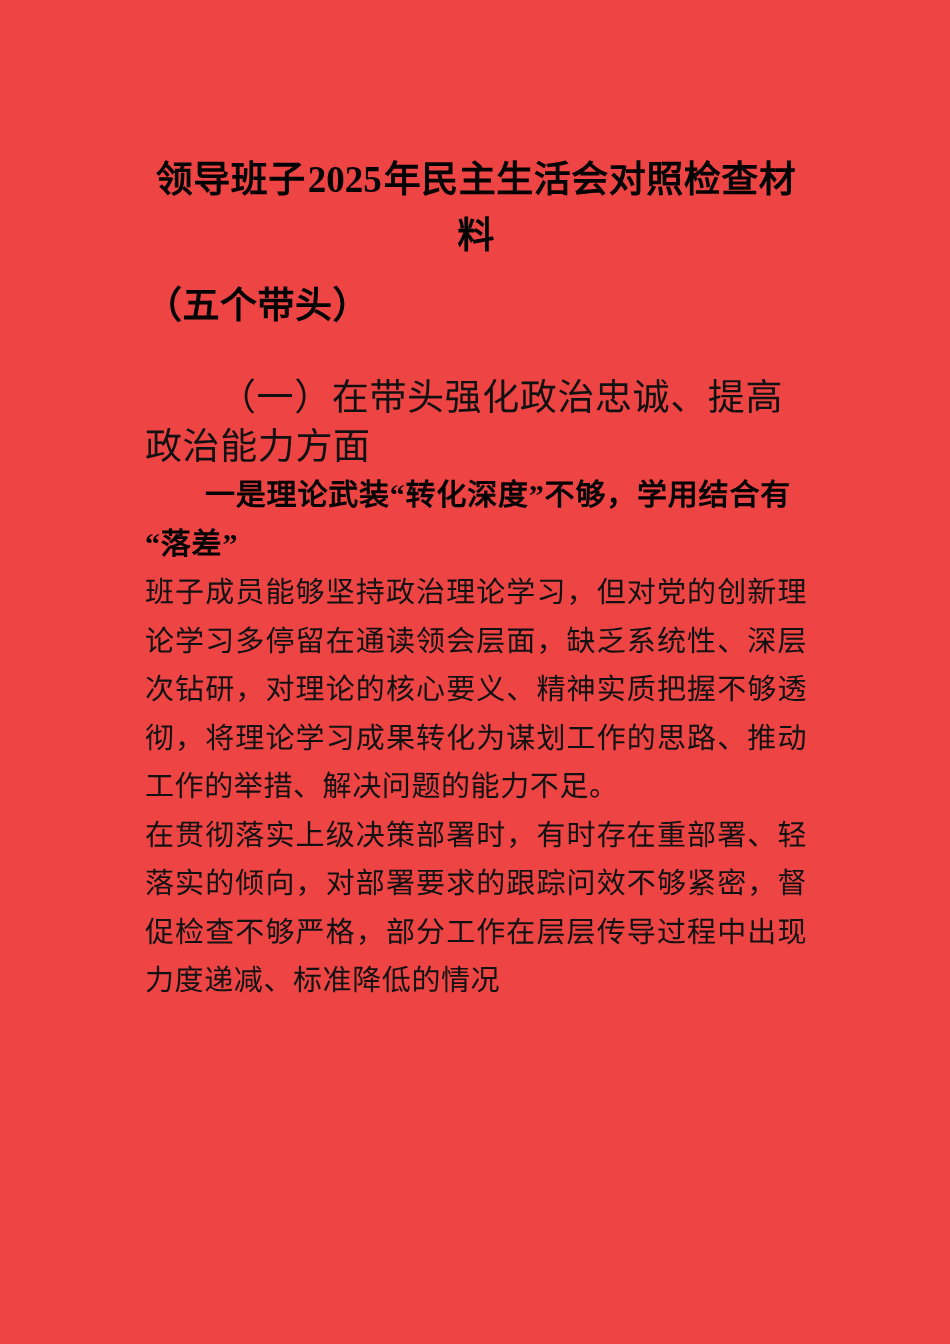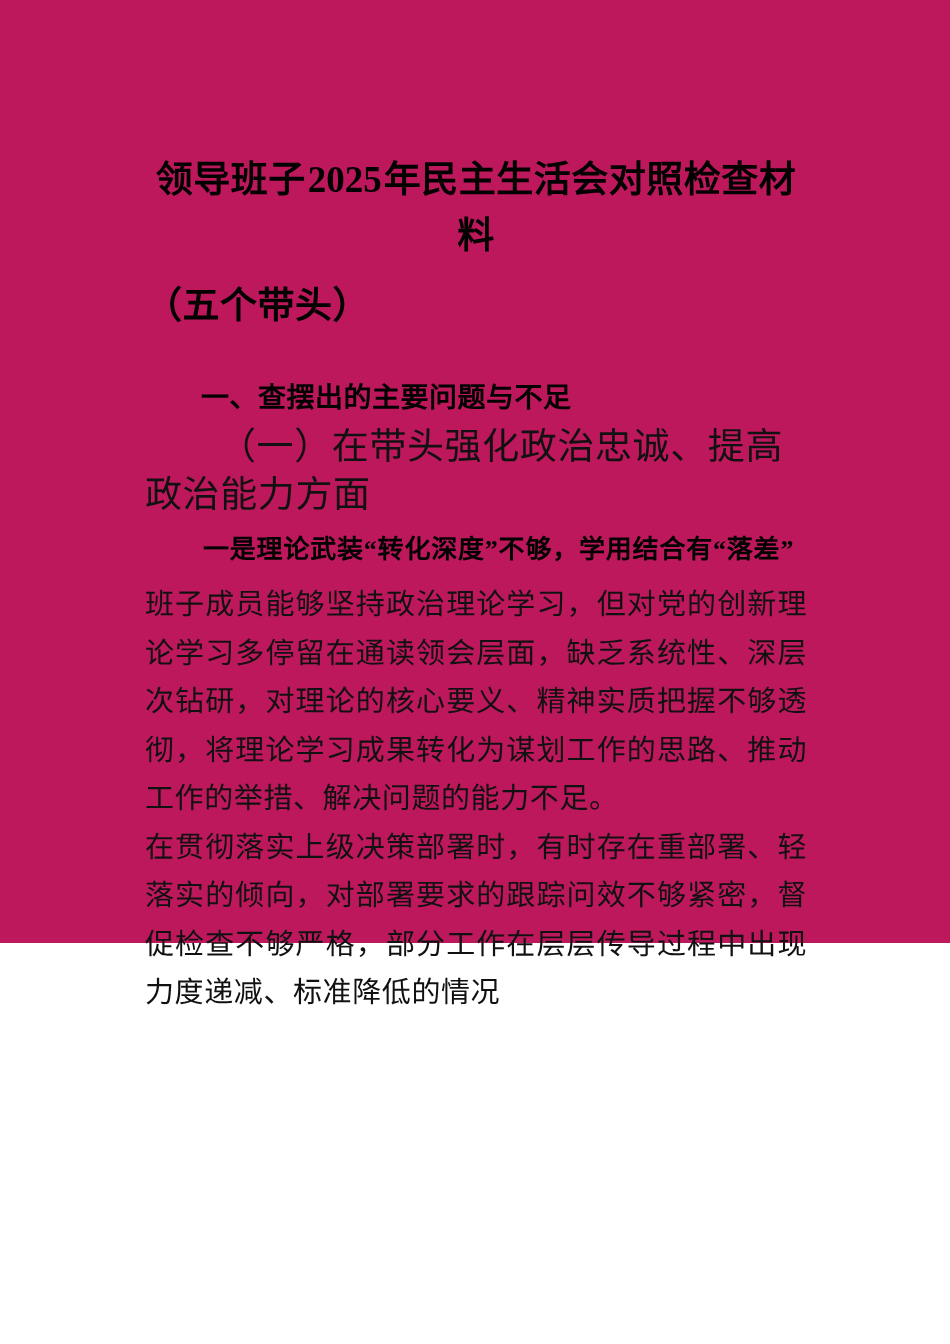--- a/index.html
+++ b/index.html
@@ -12,23 +12,23 @@
     width: 950px;
     height: 1344px;
     overflow: hidden;
     font-family: "Liberation Serif", "DejaVu Serif", serif;
     color: #000000;
     -webkit-font-smoothing: antialiased;
   }
 
   .page {
     width: 950px;
-    height: 943px;
+    height: 1344px;
     position: relative;
-    background: #be185d;
+    background: #ef4444;
     box-sizing: border-box;
   }
 
   .content {
     position: absolute;
     left: 145px;
     top: 0;
     width: 662px;
   }
 
@@ -99,44 +99,43 @@
     font-family: "Liberation Serif", "DejaVu Serif", serif;
     font-size: 37px;
     line-height: 48.5px;
     text-indent: 2em;
     letter-spacing: 0.6px;
     color: #111111;
   }
 
   
   p.h3-cn {
-    margin: 6px;
+    margin: 0;
     font-family: "Liberation Serif", "DejaVu Serif", serif;
     font-weight: bold;
-    font-size: 26px;
+    font-size: 30px;
     line-height: 48.5px;
     text-indent: 2em;
     letter-spacing: 0.8px;
     color: #000000;
   }
 </style>
 </head>
 <body>
 
 <div class="page">
   <div class="content">
 
     <h1 class="doc-title"><span>领导班子</span><span class="num">2025</span><span>年民主生活会对照检查材料</span></h1>
 
     <h2 class="doc-subtitle">（五个带头）</h2>
 
     <div class="body-block">
 
 
-      <p class="h1-cn">一、查摆出的主要问题与不足</p>
 
       <p class="h2-cn">（一）在带头强化政治忠诚、提高政治能力方面</p>
 
       <p class="h3-cn">一是理论武装“转化深度”不够，学用结合有“落差”</p>
 
       <p class="para">班子成员能够坚持政治理论学习，但对党的创新理论学习多停留在通读领会层面，缺乏系统性、深层次钻研，对理论的核心要义、精神实质把握不够透彻，将理论学习成果转化为谋划工作的思路、推动工作的举措、解决问题的能力不足。</p>
 
 
       <p class="para">在贯彻落实上级决策部署时，有时存在重部署、轻落实的倾向，对部署要求的跟踪问效不够紧密，督促检查不够严格，部分工作在层层传导过程中出现力度递减、标准降低的情况</p>
 

